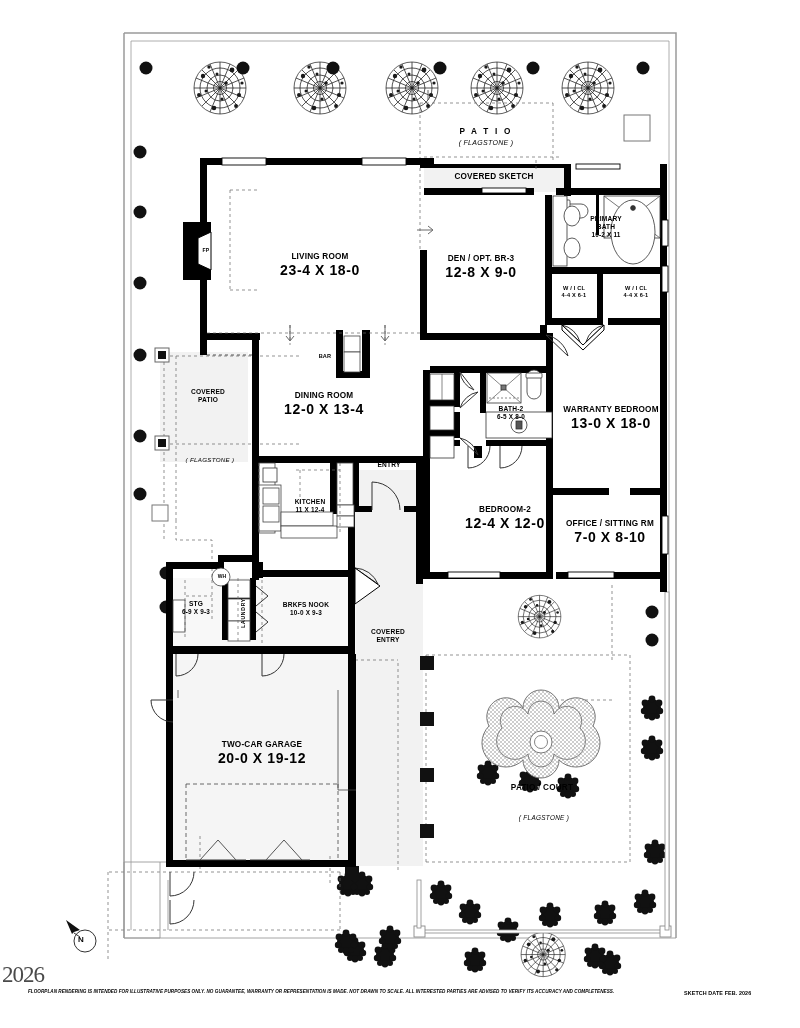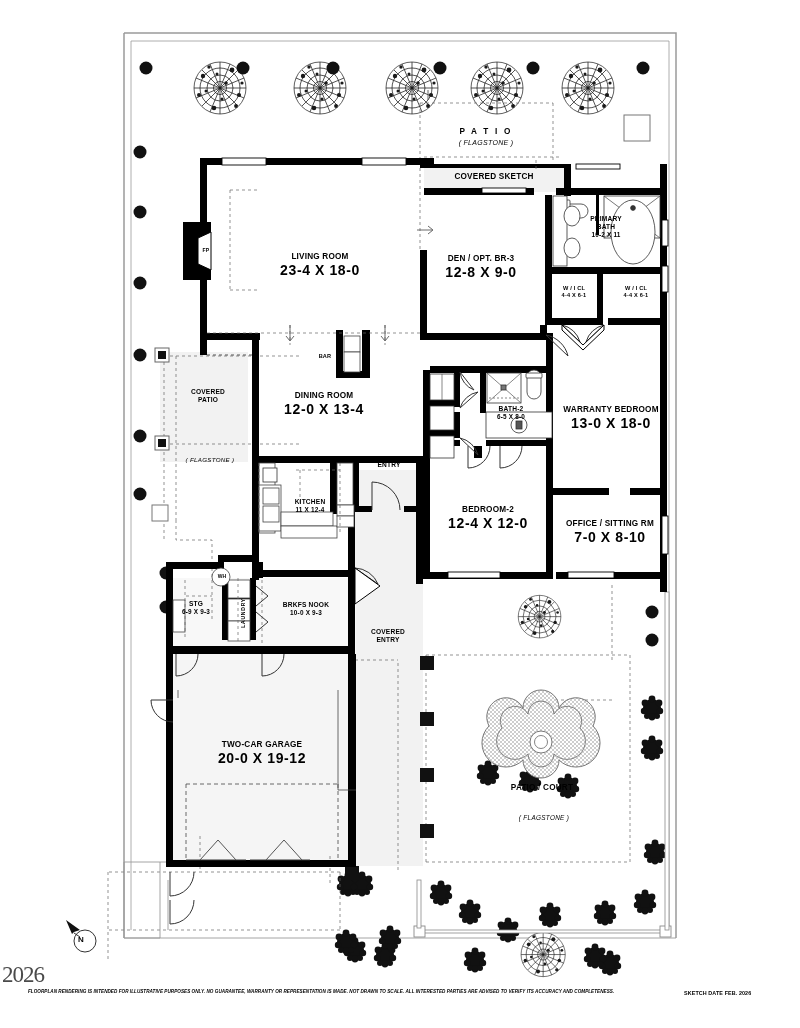--- a/index.html
+++ b/index.html
@@ -615,21 +615,21 @@
 <div class="lbl rm" style="left:552px;top:519px;width:116px;">
   <span>OFFICE / SITTING RM</span>
   <span class="dim">7-0  X  8-10</span>
 </div>
 
 <div class="lbl sm" style="left:478px;top:405px;width:66px;">
   <span>BATH-2</span>
   <span class="dim">6-5 X 8-0</span>
 </div>
 
-<div class="lbl rm" style="left:430px;top:505px;width:116px;">
+<div class="lbl rm" style="left:430px;top:505px;width:116px;padding-left:17px;">
   <span>BEDROOM-2</span>
   <span class="dim">12-4  X  12-0</span>
 </div>
 
 <div class="lbl rm" style="left:266px;top:391px;width:116px;">
   <span>DINING ROOM</span>
   <span class="dim">12-0  X  13-4</span>
 </div>
 
 <div class="lbl xs" style="left:312px;top:353px;width:26px;">

